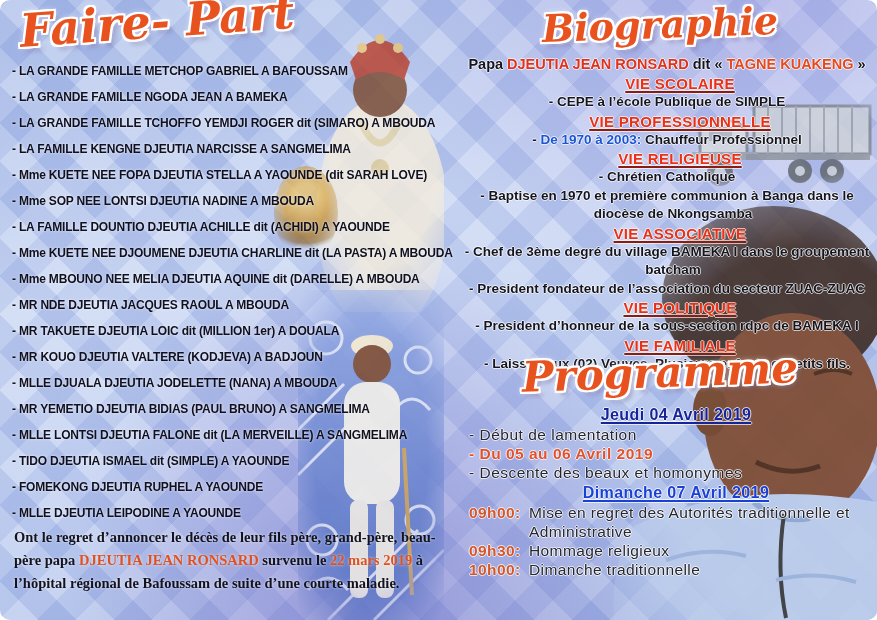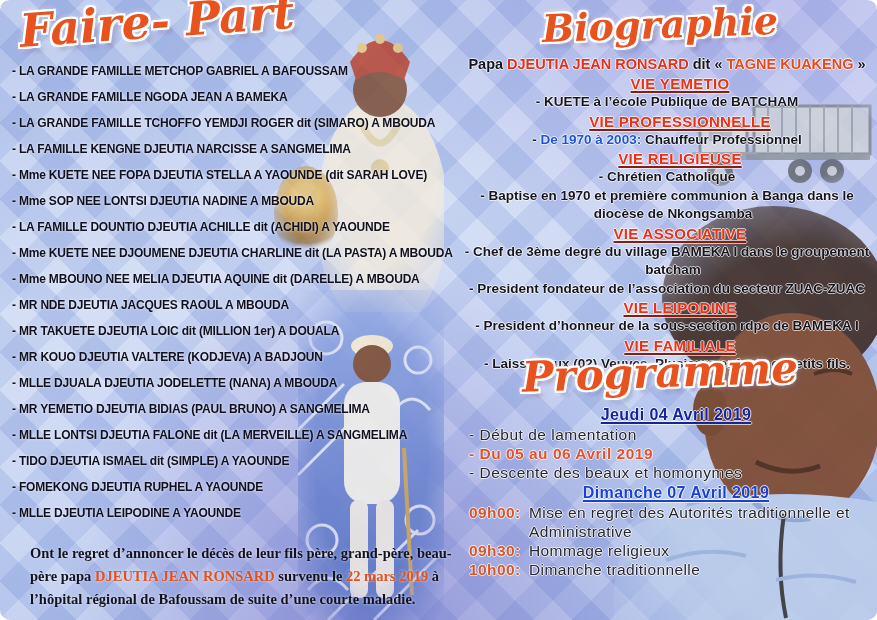--- a/index.html
+++ b/index.html
@@ -44,21 +44,21 @@
   .bio-title{position:absolute;left:0;top:2px;width:100%;text-align:center;font-size:38px;transform:rotate(-2deg);}
   .prog-title{position:absolute;left:0;top:348px;width:100%;text-align:center;font-size:42px;transform:rotate(-2deg);}
 
   
   .family-list{position:absolute;left:12px;top:58px;margin:0;padding:0;list-style:none;
     transform:scaleX(.96);transform-origin:left top;}
   .family-list li{font-weight:700;font-size:12.5px;line-height:26px;color:#10101f;white-space:nowrap;
     letter-spacing:-.2px;text-shadow:0 0 3px rgba(255,255,255,.75);}
   .family-list li::before{content:"- ";}
 
-  .closing{position:absolute;left:14px;top:526px;width:430px;margin:16px;
+  .closing{position:absolute;left:14px;top:526px;width:430px;margin:0;
     font-family:"Liberation Serif",serif;font-weight:700;font-size:14.5px;line-height:23px;color:#13131f;
     text-shadow:0 0 3px rgba(255,255,255,.7);}
   .closing .hl{color:#e0511f;}
 
   
   .bio-body{position:absolute;left:16px;top:54px;width:416px;
     text-shadow:0 1px 0 rgba(255,255,255,.65),0 -1px 0 rgba(255,255,255,.65),1px 0 0 rgba(255,255,255,.65),-1px 0 0 rgba(255,255,255,.65);text-align:center;}
   .bio-intro{font-weight:700;font-size:14.5px;line-height:20px;color:#15151f;}
   .red-name{color:#e0311c;} .red-alias{color:#e8491c;} .blue-txt{color:#1c55d4;}
   .bio-section-header{margin-left:26px;font-weight:700;font-size:15px;line-height:19px;color:#ea3015;letter-spacing:.3px;
@@ -170,23 +170,23 @@
       </ul>
     <p class="closing"><span>Ont le regret d’annoncer le décès de leur fils père, grand-père, beau-père papa </span><span class="hl">DJEUTIA JEAN RONSARD</span><span> survenu le </span><span class="hl">22 mars 2019</span><span> à l’hôpital régional de Bafoussam de suite d’une courte maladie.</span></p>
   </div>
 
   <div class="panel right-panel">
     <div class="script-title bio-title">Biographie</div>
     <div class="bio-body">
       <div class="bio-intro"><span>Papa </span><span class="red-name">DJEUTIA JEAN RONSARD</span><span> dit « </span><span class="red-alias">TAGNE KUAKENG</span><span> »</span></div>
       <div>
           <div>
-    <div class="bio-section-header">VIE YEMETIO</div>
-    <div>
-              <div class="bio-item"><span>KUETE à l’école Publique de BATCHAM</span></div>
+    <div class="bio-section-header">VIE SCOLAIRE</div>
+    <div>
+              <div class="bio-item"><span>CEPE à l’école Publique de SIMPLE</span></div>
             </div>
   </div>
           <div>
     <div class="bio-section-header">VIE PROFESSIONNELLE</div>
     <div>
               <div class="bio-item"><span class="prefix">De 1970 à 2003:</span><span> Chauffeur Professionnel</span></div>
             </div>
   </div>
           <div>
     <div class="bio-section-header">VIE RELIGIEUSE</div>
@@ -196,21 +196,21 @@
             </div>
   </div>
           <div>
     <div class="bio-section-header">VIE ASSOCIATIVE</div>
     <div>
               <div class="bio-item"><span>Chef de 3ème degré du village BAMEKA I dans le groupement batcham</span></div>
               <div class="bio-item"><span>President fondateur de l’association du secteur ZUAC-ZUAC</span></div>
             </div>
   </div>
           <div>
-    <div class="bio-section-header">VIE LEIPODINE</div>
+    <div class="bio-section-header">VIE POLITIQUE</div>
     <div>
               <div class="bio-item"><span>President d’honneur de la sous-section rdpc de BAMEKA I</span></div>
             </div>
   </div>
           <div>
     <div class="bio-section-header">VIE FAMILIALE</div>
     <div>
               <div class="bio-item"><span>Laisse deux (02) Veuves, Plusieurs enfants et petits fils.</span></div>
             </div>
   </div>

